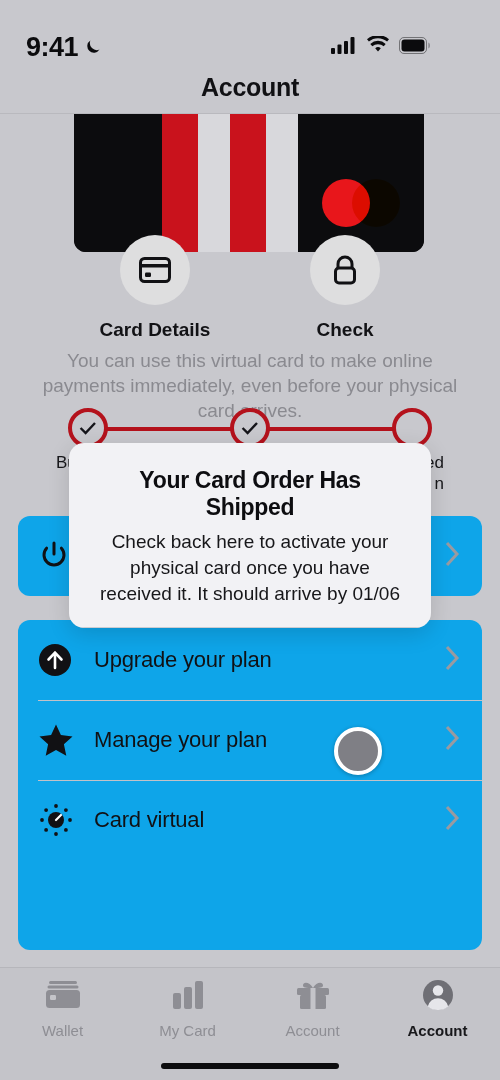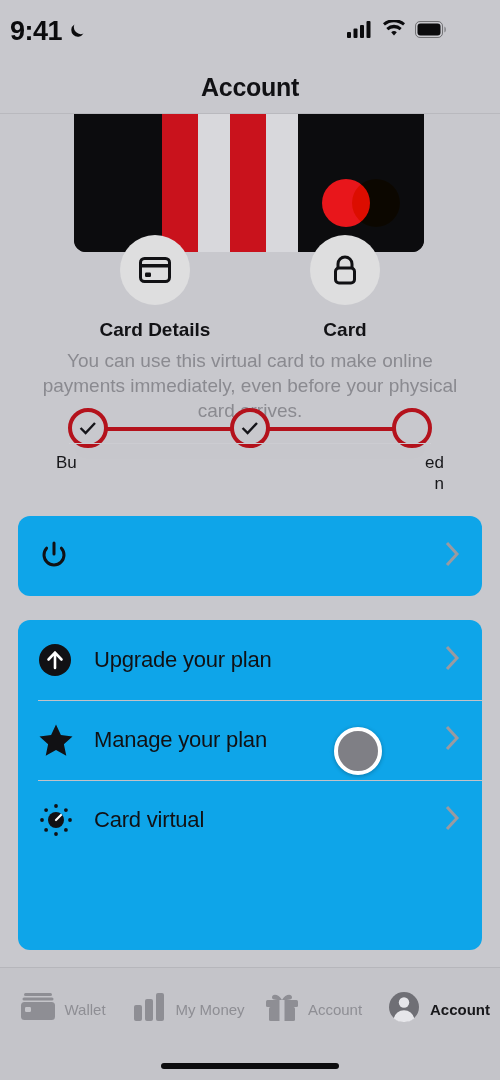--- a/index.html
+++ b/index.html
@@ -14,23 +14,23 @@
   }
 
   
   #app{
     position:absolute; inset:0;
     background:#c8c8cd;
   }
 
   
   #statusbar{
-    position:absolute; top:0; left:0; width:457px; height:62px;
+    position:absolute; top:16px; left:0; width:457px; height:62px;
     display:flex; align-items:center; justify-content:space-between;
-    padding:0 10px;
+    padding:0 26px;
   }
   #clock{
     font-size:27px; font-weight:700; color:#0b0b0d; letter-spacing:-.5px;
     display:flex; align-items:center; gap:6px;
   }
   .moon{ display:inline-block; width:20px; height:20px; position:relative; }
   .moon svg{ display:block; }
   #statusicons{ display:flex; align-items:center; gap:9px; }
 
   
@@ -144,21 +144,21 @@
     height:58px; display:flex; align-items:center; justify-content:center;
     font-size:23px; color:#2b8cf0;
   }
 
   
   #tabbar{
     position:absolute; bottom:0; left:0; width:500px; height:113px;
     background:#c4c4c9; border-top:1px solid #b6b6bb;
   }
   #tabs{ display:flex; height:82px; }
-  .tab{ flex:1; display:flex; flex-direction:row; align-items:center; justify-content:center; gap:7px; }
+  .tab{ flex:1; display:flex; flex-direction:column; align-items:center; justify-content:center; gap:7px; }
   .tab-label{ font-size:15px; color:#8e8e94; }
   .tab.active .tab-label{ color:#18181b; font-weight:700; }
   #homebar{
     position:absolute; bottom:11px; left:50%; transform:translateX(-50%);
     width:178px; height:6px; border-radius:3px; background:#0c0c0e;
   }
 </style>
 </head>
 <body>
 
@@ -231,21 +231,21 @@
         </div>
         <div class="qa-label">Card Details</div>
       </div>
       <div class="qa">
         <div class="qa-circle">
           <svg width="28" height="32" viewBox="0 0 28 32">
             <path d="M7 14v-4a7 7 0 0114 0v4" fill="none" stroke="#111114" stroke-width="3"></path>
             <rect x="4.5" y="14" width="19" height="15" rx="3.5" fill="none" stroke="#111114" stroke-width="3"></rect>
           </svg>
         </div>
-        <div class="qa-label">Card</div>
+        <div class="qa-label">Check</div>
       </div>
     </div>
 
     <div id="infotext">You can use this virtual card to make online payments immediately, even before your physical card arrives.</div>
 
     <div id="tracker">
       <div id="track-line"></div>
       <div class="node" id="n1">
         <svg width="18" height="14" viewBox="0 0 18 14">
             <path d="M1.6 7l5 5 9.4-10" fill="none" stroke="#15151a" stroke-width="2.4"></path>
@@ -341,20 +341,24 @@
       </div>
 
 
     </div>
 
     <div id="cursor"></div>
 
   </div>
 
   <div id="modal">
+    <div id="modal-body">
+      <div id="modal-title">Your Card Order Has Shipped</div>
+      <div id="modal-text">Check back here to activate your physical card once you have received it. It should arrive by 01/06</div>
+    </div>
     <div id="modal-divider"></div>
   </div>
 
   <div id="tabbar">
     <div id="tabs">
 
       <div class="tab">
         <span>
           <svg width="38" height="32" viewBox="0 0 38 32">
             <rect x="5" y="2" width="28" height="3" rx="1.5" fill="#8e8e94"></rect>
@@ -367,21 +371,21 @@
       </div>
 
       <div class="tab">
         <span>
           <svg width="38" height="32" viewBox="0 0 38 32">
             <rect x="4" y="14" width="8" height="16" rx="2" fill="#8e8e94"></rect>
             <rect x="15" y="8" width="8" height="22" rx="2" fill="#8e8e94"></rect>
             <rect x="26" y="2" width="8" height="28" rx="2" fill="#8e8e94"></rect>
           </svg>
         </span>
-        <span class="tab-label">My Money</span>
+        <span class="tab-label">My Card</span>
       </div>
 
       <div class="tab">
         <span>
           <svg width="38" height="32" viewBox="0 0 38 32">
             <path d="M19 9c-3-6-10-7-10-2.5 0 2 2.6 2.5 10 2.5zM19 9c3-6 10-7 10-2.5 0 2-2.6 2.5-10 2.5z" fill="#8e8e94"></path>
             <rect x="3" y="9" width="32" height="7" rx="1.5" fill="#8e8e94"></rect>
             <rect x="6" y="16" width="26" height="14" rx="1.5" fill="#8e8e94"></rect>
             <rect x="16.5" y="9" width="5" height="21" fill="#c4c4c9"></rect>
           </svg>

